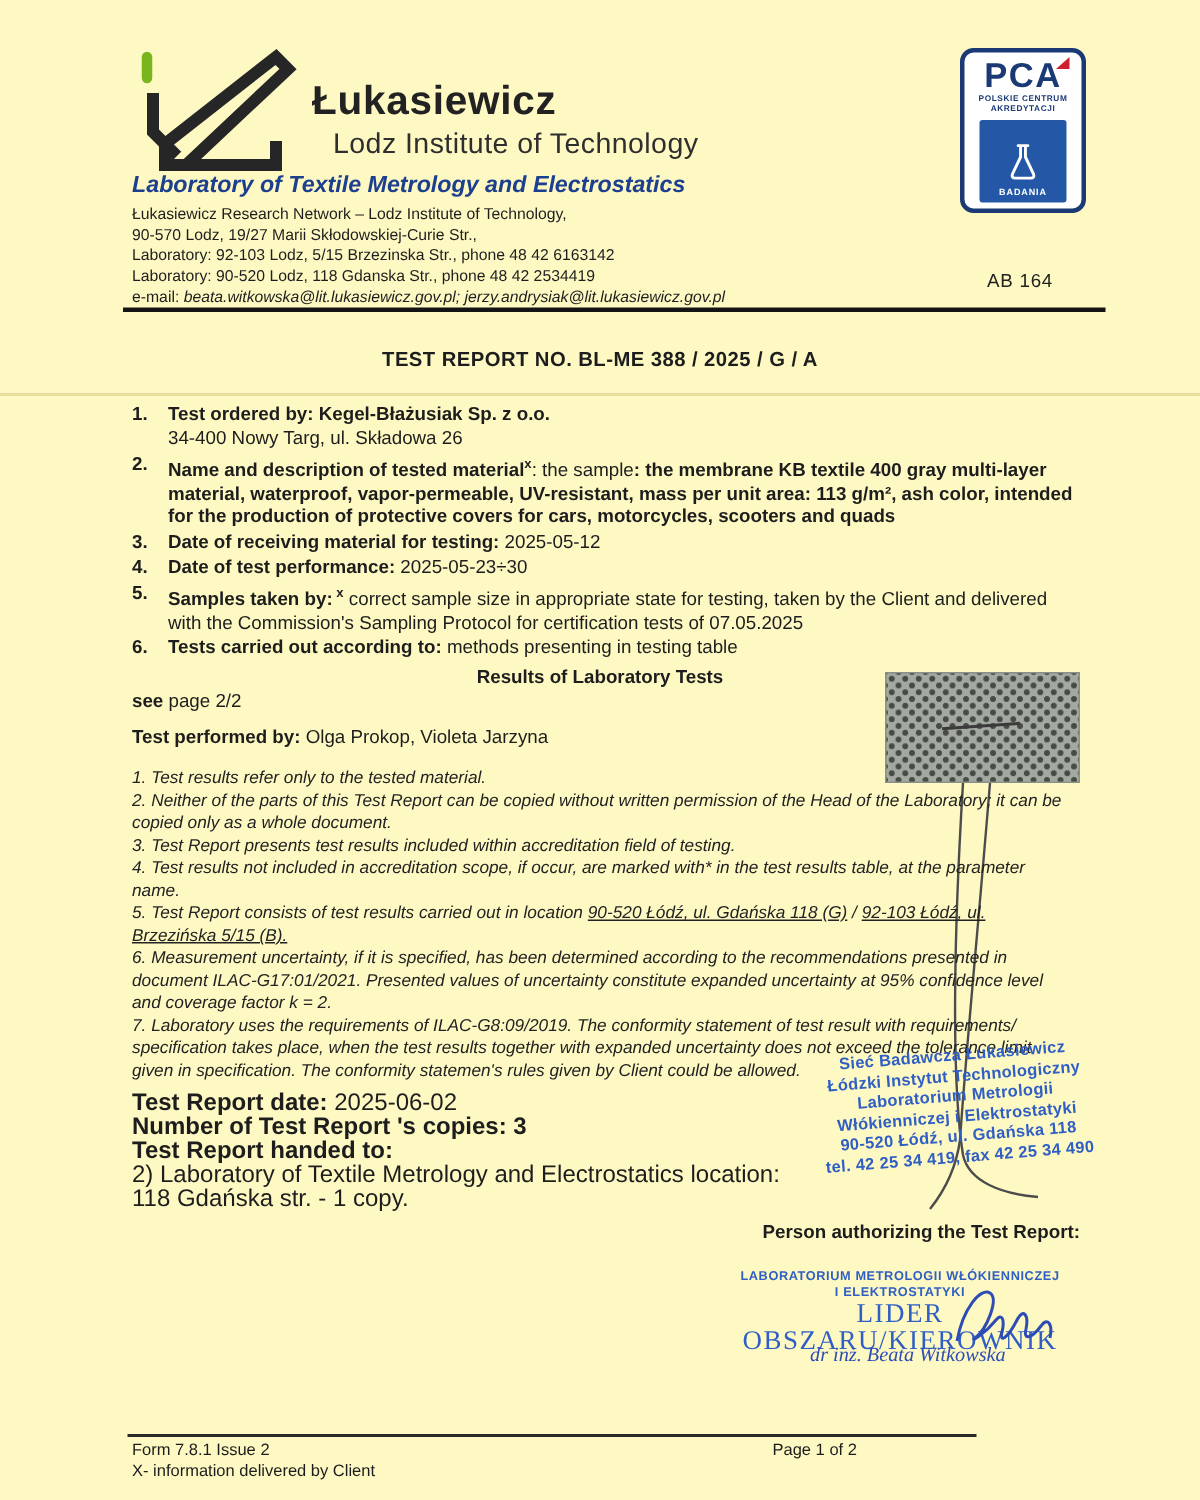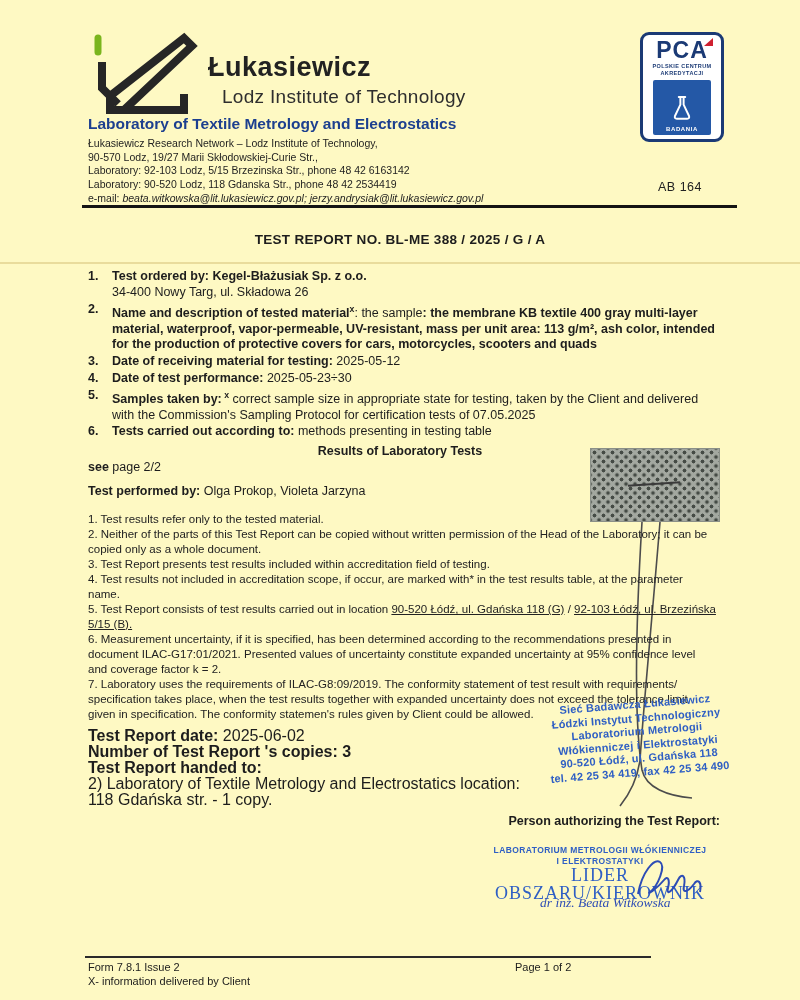--- a/index.html
+++ b/index.html
@@ -9,41 +9,41 @@
   }
   .abs{position:absolute;}
   .b{font-weight:bold;}
   .i{font-style:italic;}
   .u{text-decoration:underline;}
   sup{font-size:70%;font-weight:bold;}
 
   
   .brand{font-size:27px;font-weight:bold;color:#222;letter-spacing:.5px;}
   .brand-sub{font-size:19px;color:#2e2e2e;letter-spacing:.3px;}
-  .lab-title{font-size:15.5px;font-weight:bold;color:#1c3f8f;}
+  .lab-title{font-size:15.5px;font-weight:bold;color:#1c3f8f;font-style:italic;}
   .addr{font-size:10.5px;line-height:13.6px;color:#1e1e1e;}
   .email{font-size:10.5px;color:#1e1e1e;}
 
   .rule-thick{height:3px;background:#141414;}
   .rule-yellow{height:2px;background:#e9dc9c;}
   .rule-footer{height:2px;background:#2a2a2a;}
 
   .report-title{font-size:13.5px;font-weight:bold;letter-spacing:.3px;text-align:center;}
 
   
   #items{font-size:12.5px;line-height:15.8px;}
   .item{display:flex;margin-bottom:1px;}
   .item .num{width:24px;flex:0 0 24px;font-weight:bold;}
   .item .itxt{flex:1;}
 
   .results-heading{font-size:12.5px;font-weight:bold;text-align:center;}
   .line12{font-size:12.5px;}
 
   
-  #notes{font-size:11.5px;line-height:15px;color:#222;}
+  #notes{font-size:11.5px;line-height:15px;font-style:italic;color:#222;}
   .note{margin-bottom:0px;}
 
   
   .swatch{
     background-color:#a3a8a0;
     background-image:
       radial-gradient(#454b45 28%, rgba(0,0,0,0) 34%),
       radial-gradient(#454b45 28%, rgba(0,0,0,0) 34%);
     background-size:9px 9px;background-position:0 0,4.5px 4.5px;
     box-shadow:0 0 0 1px #8b9088 inset;

